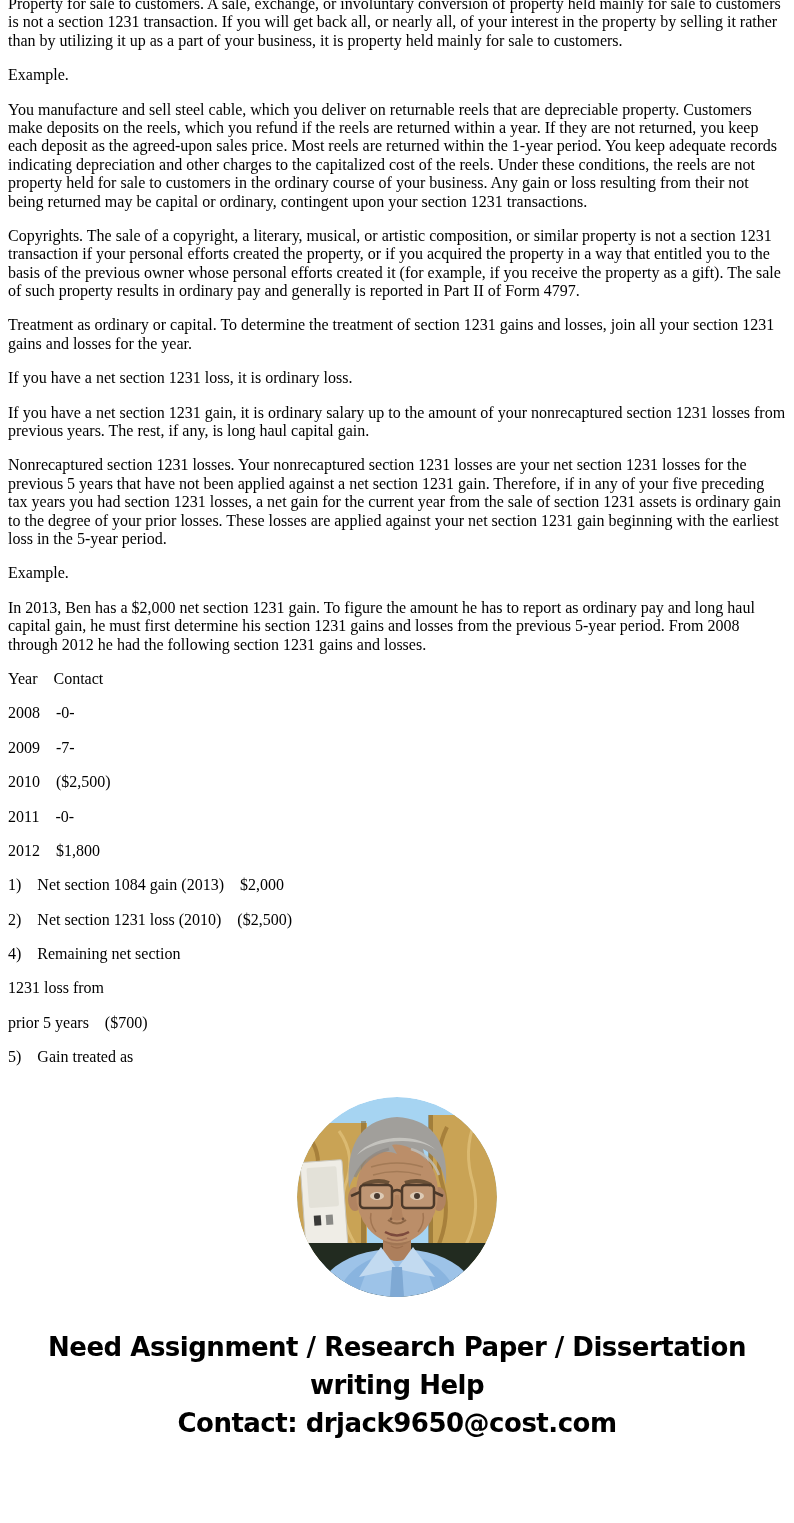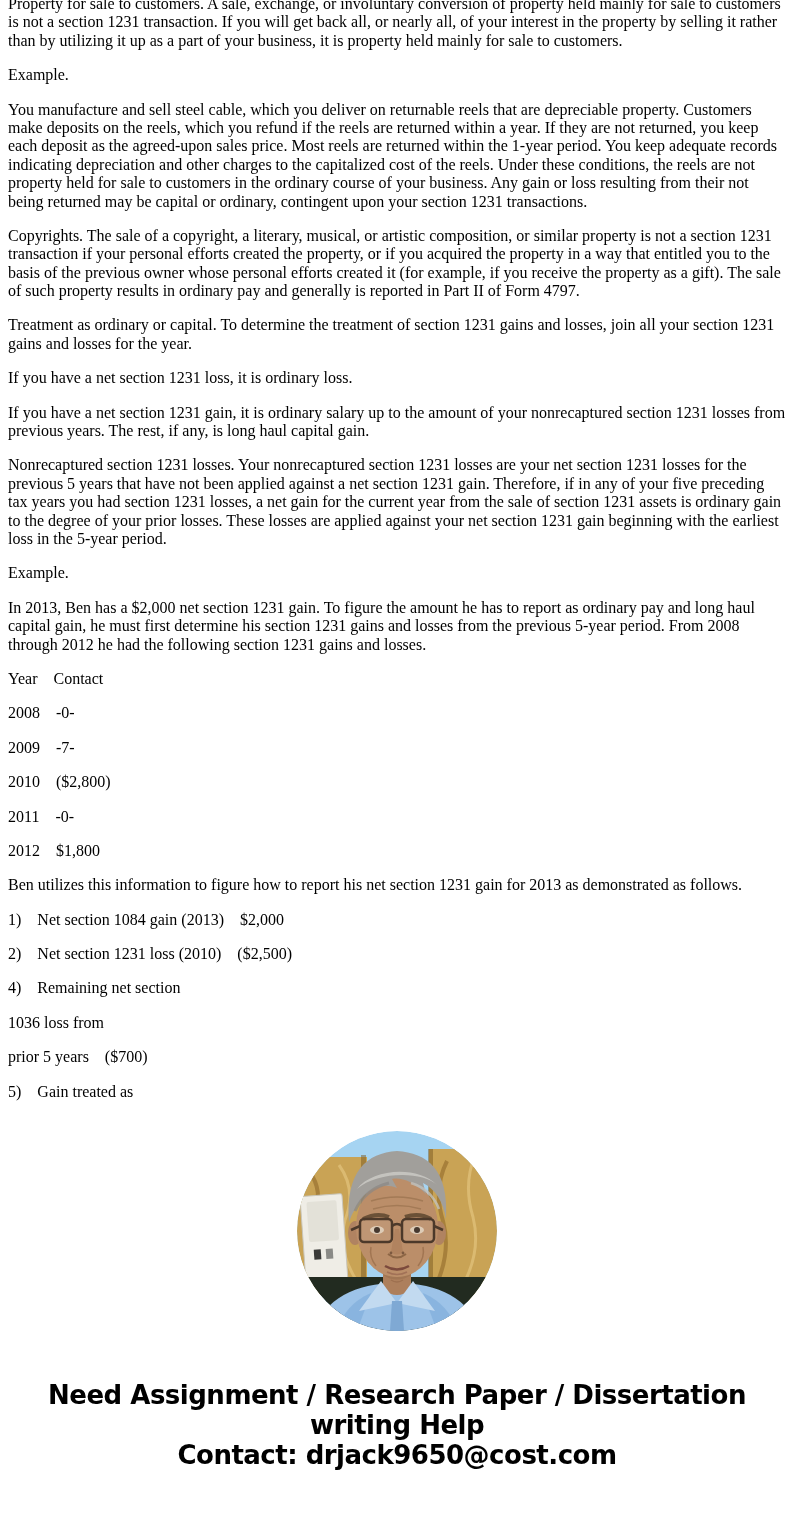--- a/index.html
+++ b/index.html
@@ -20,26 +20,26 @@
     white-space: pre-wrap;
   }
   article p.first { margin-top: -5px; }
   .avatar-row {
     margin: 30px 0 0 0;
     text-align: center;
     line-height: 0;
   }
   .avatar-row svg { border-radius: 50%; }
   .footer {
-    margin-top: 49px;
+    margin-top: 31px;
     text-align: center;
     font-family: "DejaVu Sans", sans-serif;
     font-weight: bold;
     font-size: 26px;
-    line-height: 30px;
+    line-height: 38px;
     letter-spacing: -0.5px;
     color: #000000;
   }
 </style>
 </head>
 <body>
 
 <main>
   <article>
     <p class="first">Property for sale to customers. A sale, exchange, or involuntary conversion of property held mainly for sale to customers is not a section 1231 transaction. If you will get back all, or nearly all, of your interest in the property by selling it rather than by utilizing it up as a part of your business, it is property held mainly for sale to customers.</p>
@@ -49,30 +49,29 @@
     <p>Treatment as ordinary or capital. To determine the treatment of section 1231 gains and losses, join all your section 1231 gains and losses for the year.</p>
     <p>If you have a net section 1231 loss, it is ordinary loss.</p>
     <p>If you have a net section 1231 gain, it is ordinary salary up to the amount of your nonrecaptured section 1231 losses from previous years. The rest, if any, is long haul capital gain.</p>
     <p>Nonrecaptured section 1231 losses. Your nonrecaptured section 1231 losses are your net section 1231 losses for the previous 5 years that have not been applied against a net section 1231 gain. Therefore, if in any of your five preceding tax years you had section 1231 losses, a net gain for the current year from the sale of section 1231 assets is ordinary gain to the degree of your prior losses. These losses are applied against your net section 1231 gain beginning with the earliest loss in the 5-year period.</p>
     <p>Example.</p>
     <p>In 2013, Ben has a $2,000 net section 1231 gain. To figure the amount he has to report as ordinary pay and long haul capital gain, he must first determine his section 1231 gains and losses from the previous 5-year period. From 2008 through 2012 he had the following section 1231 gains and losses.</p>
 
     <p>Year    Contact</p>
     <p>2008    -0-</p>
     <p>2009    -7-</p>
-    <p>2010    ($2,800)</p>
+    <p>2010    ($2,500)</p>
     <p>2011    -0-</p>
     <p>2012    $1,800</p>
 
-    <p>Ben utilizes this information to figure how to report his net section 1231 gain for 2013 as demonstrated as follows.</p>
 
     <p>1)    Net section 1084 gain (2013)    $2,000</p>
     <p>2)    Net section 1231 loss (2010)    ($2,500)</p>
     <p>4)    Remaining net section</p>
-    <p>1036 loss from</p>
+    <p>1231 loss from</p>
     <p>prior 5 years    ($700)</p>
     <p>5)    Gain treated as</p>
   </article>
 
   <div class="avatar-row">
     <svg width="200" height="200" viewBox="0 0 200 200" role="img">
       <defs>
         <clipPath id="avc">
             <circle cx="100" cy="100" r="100"></circle>
           </clipPath>

